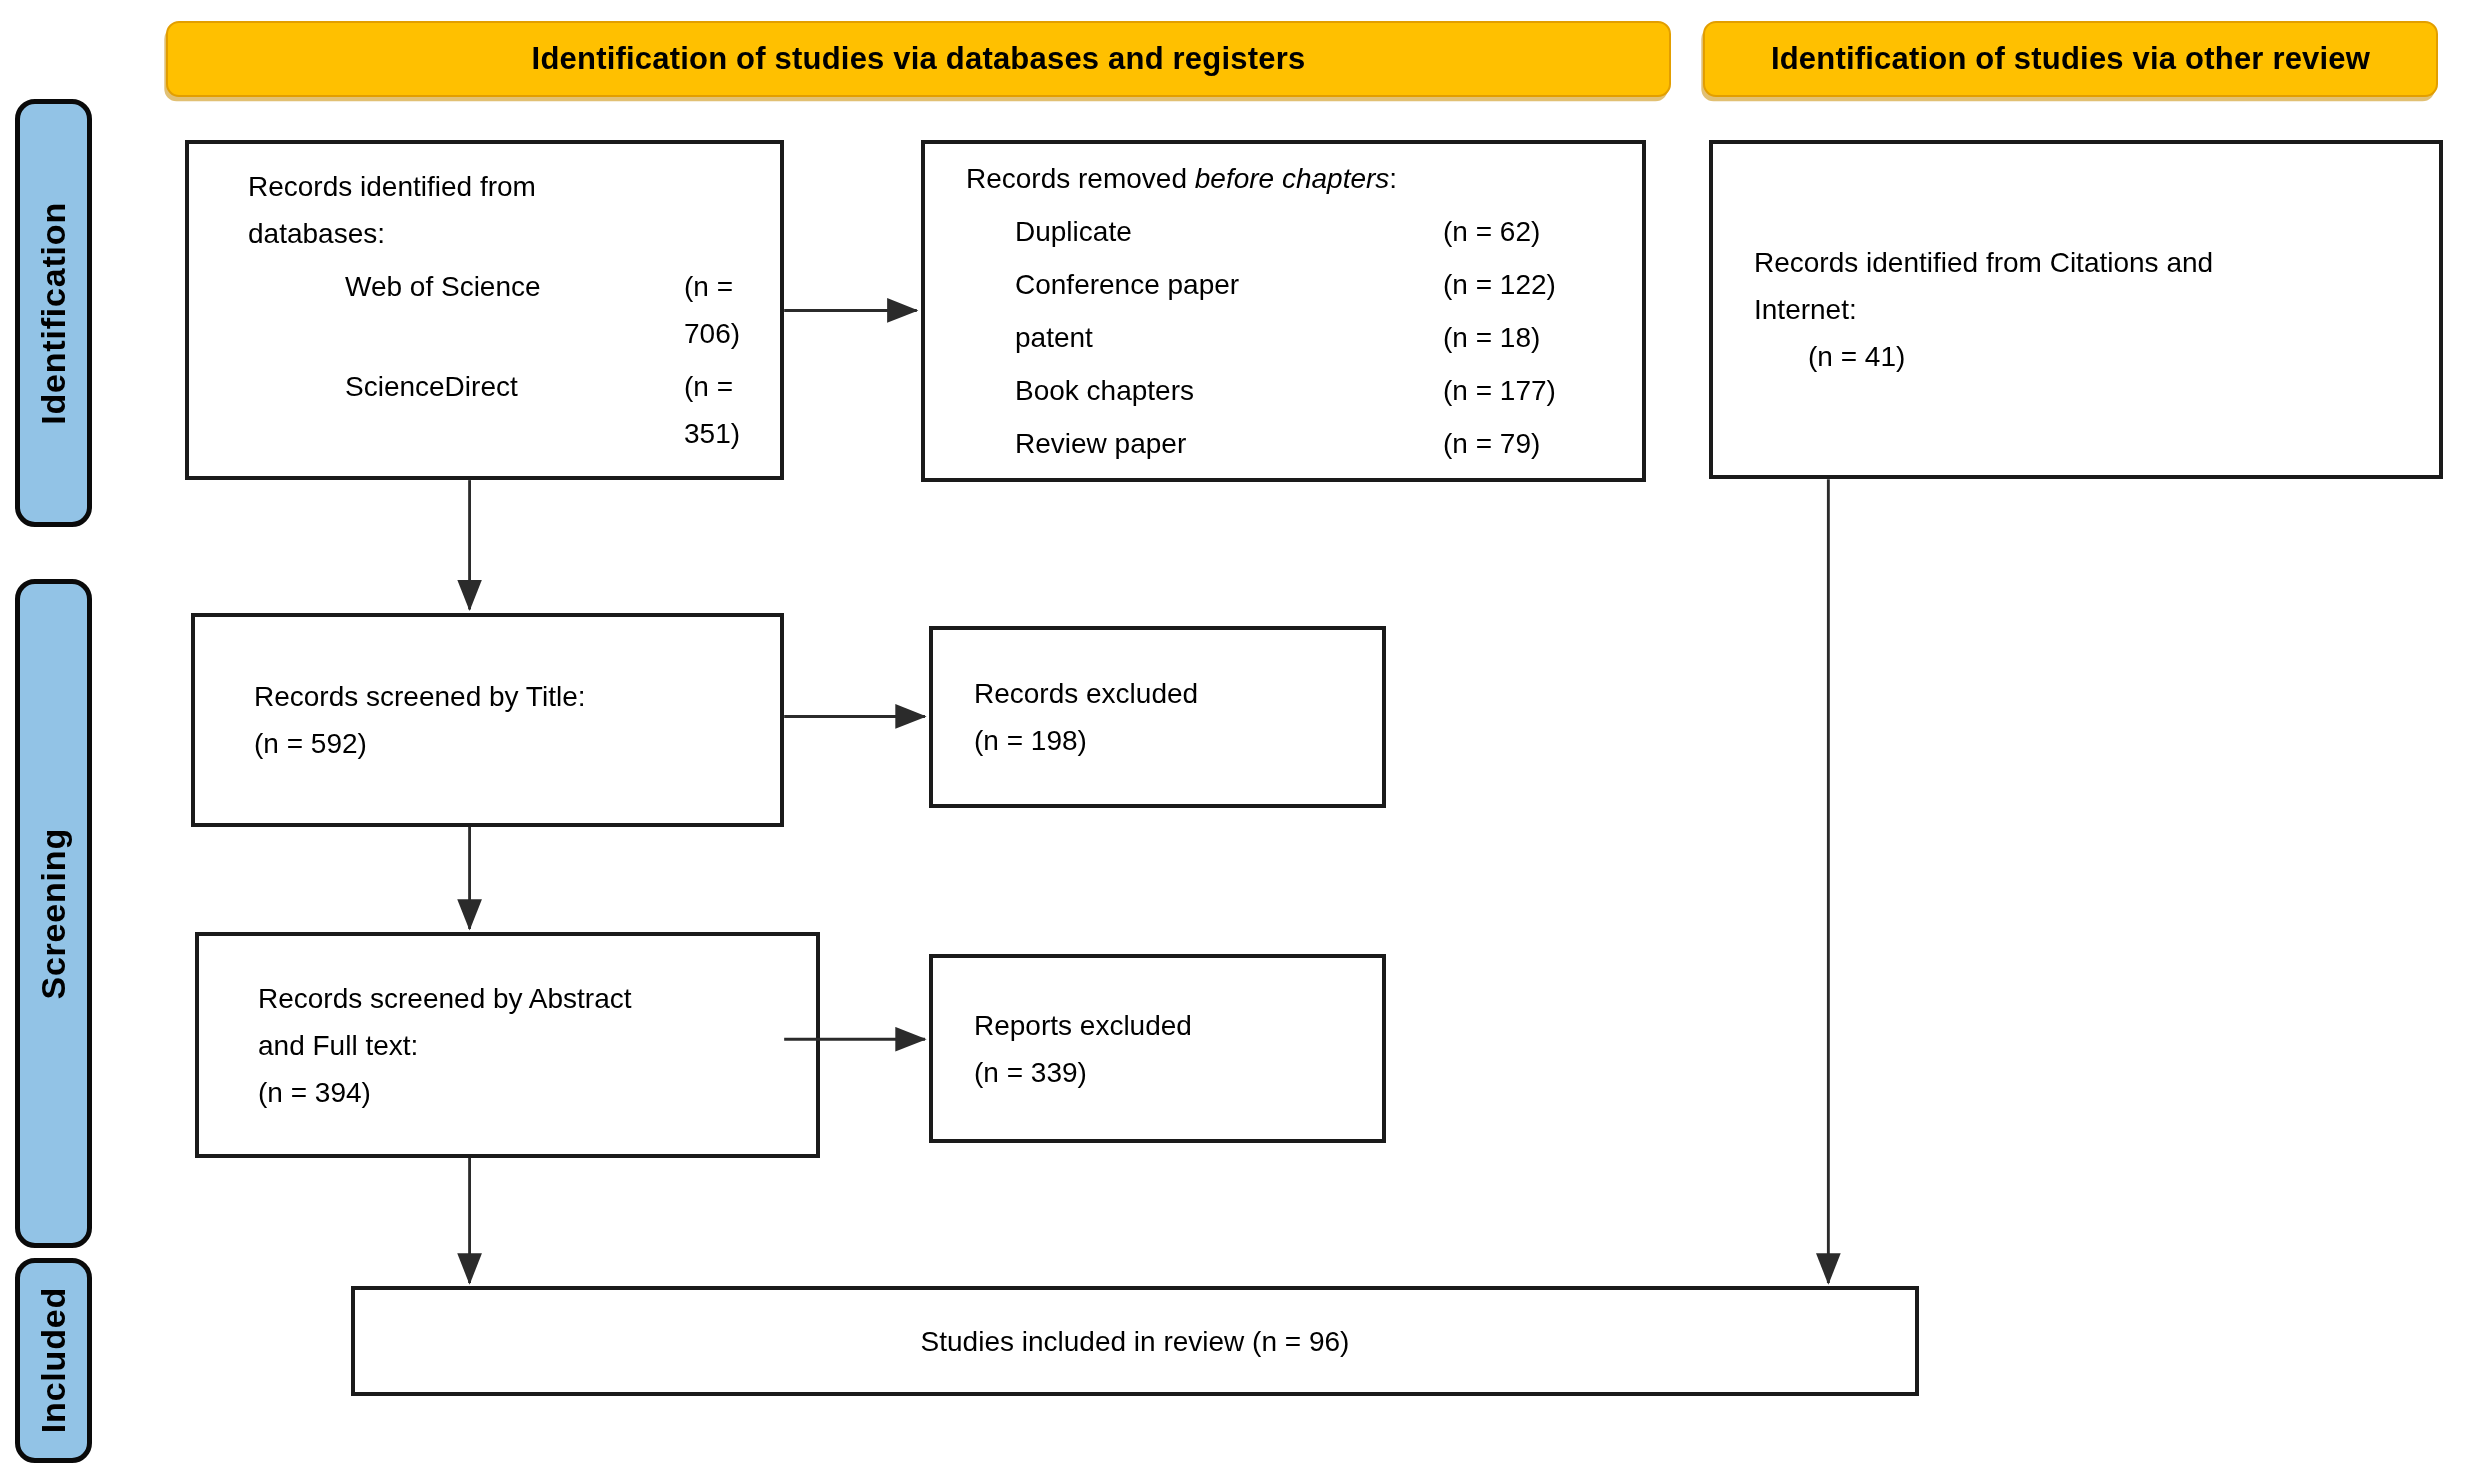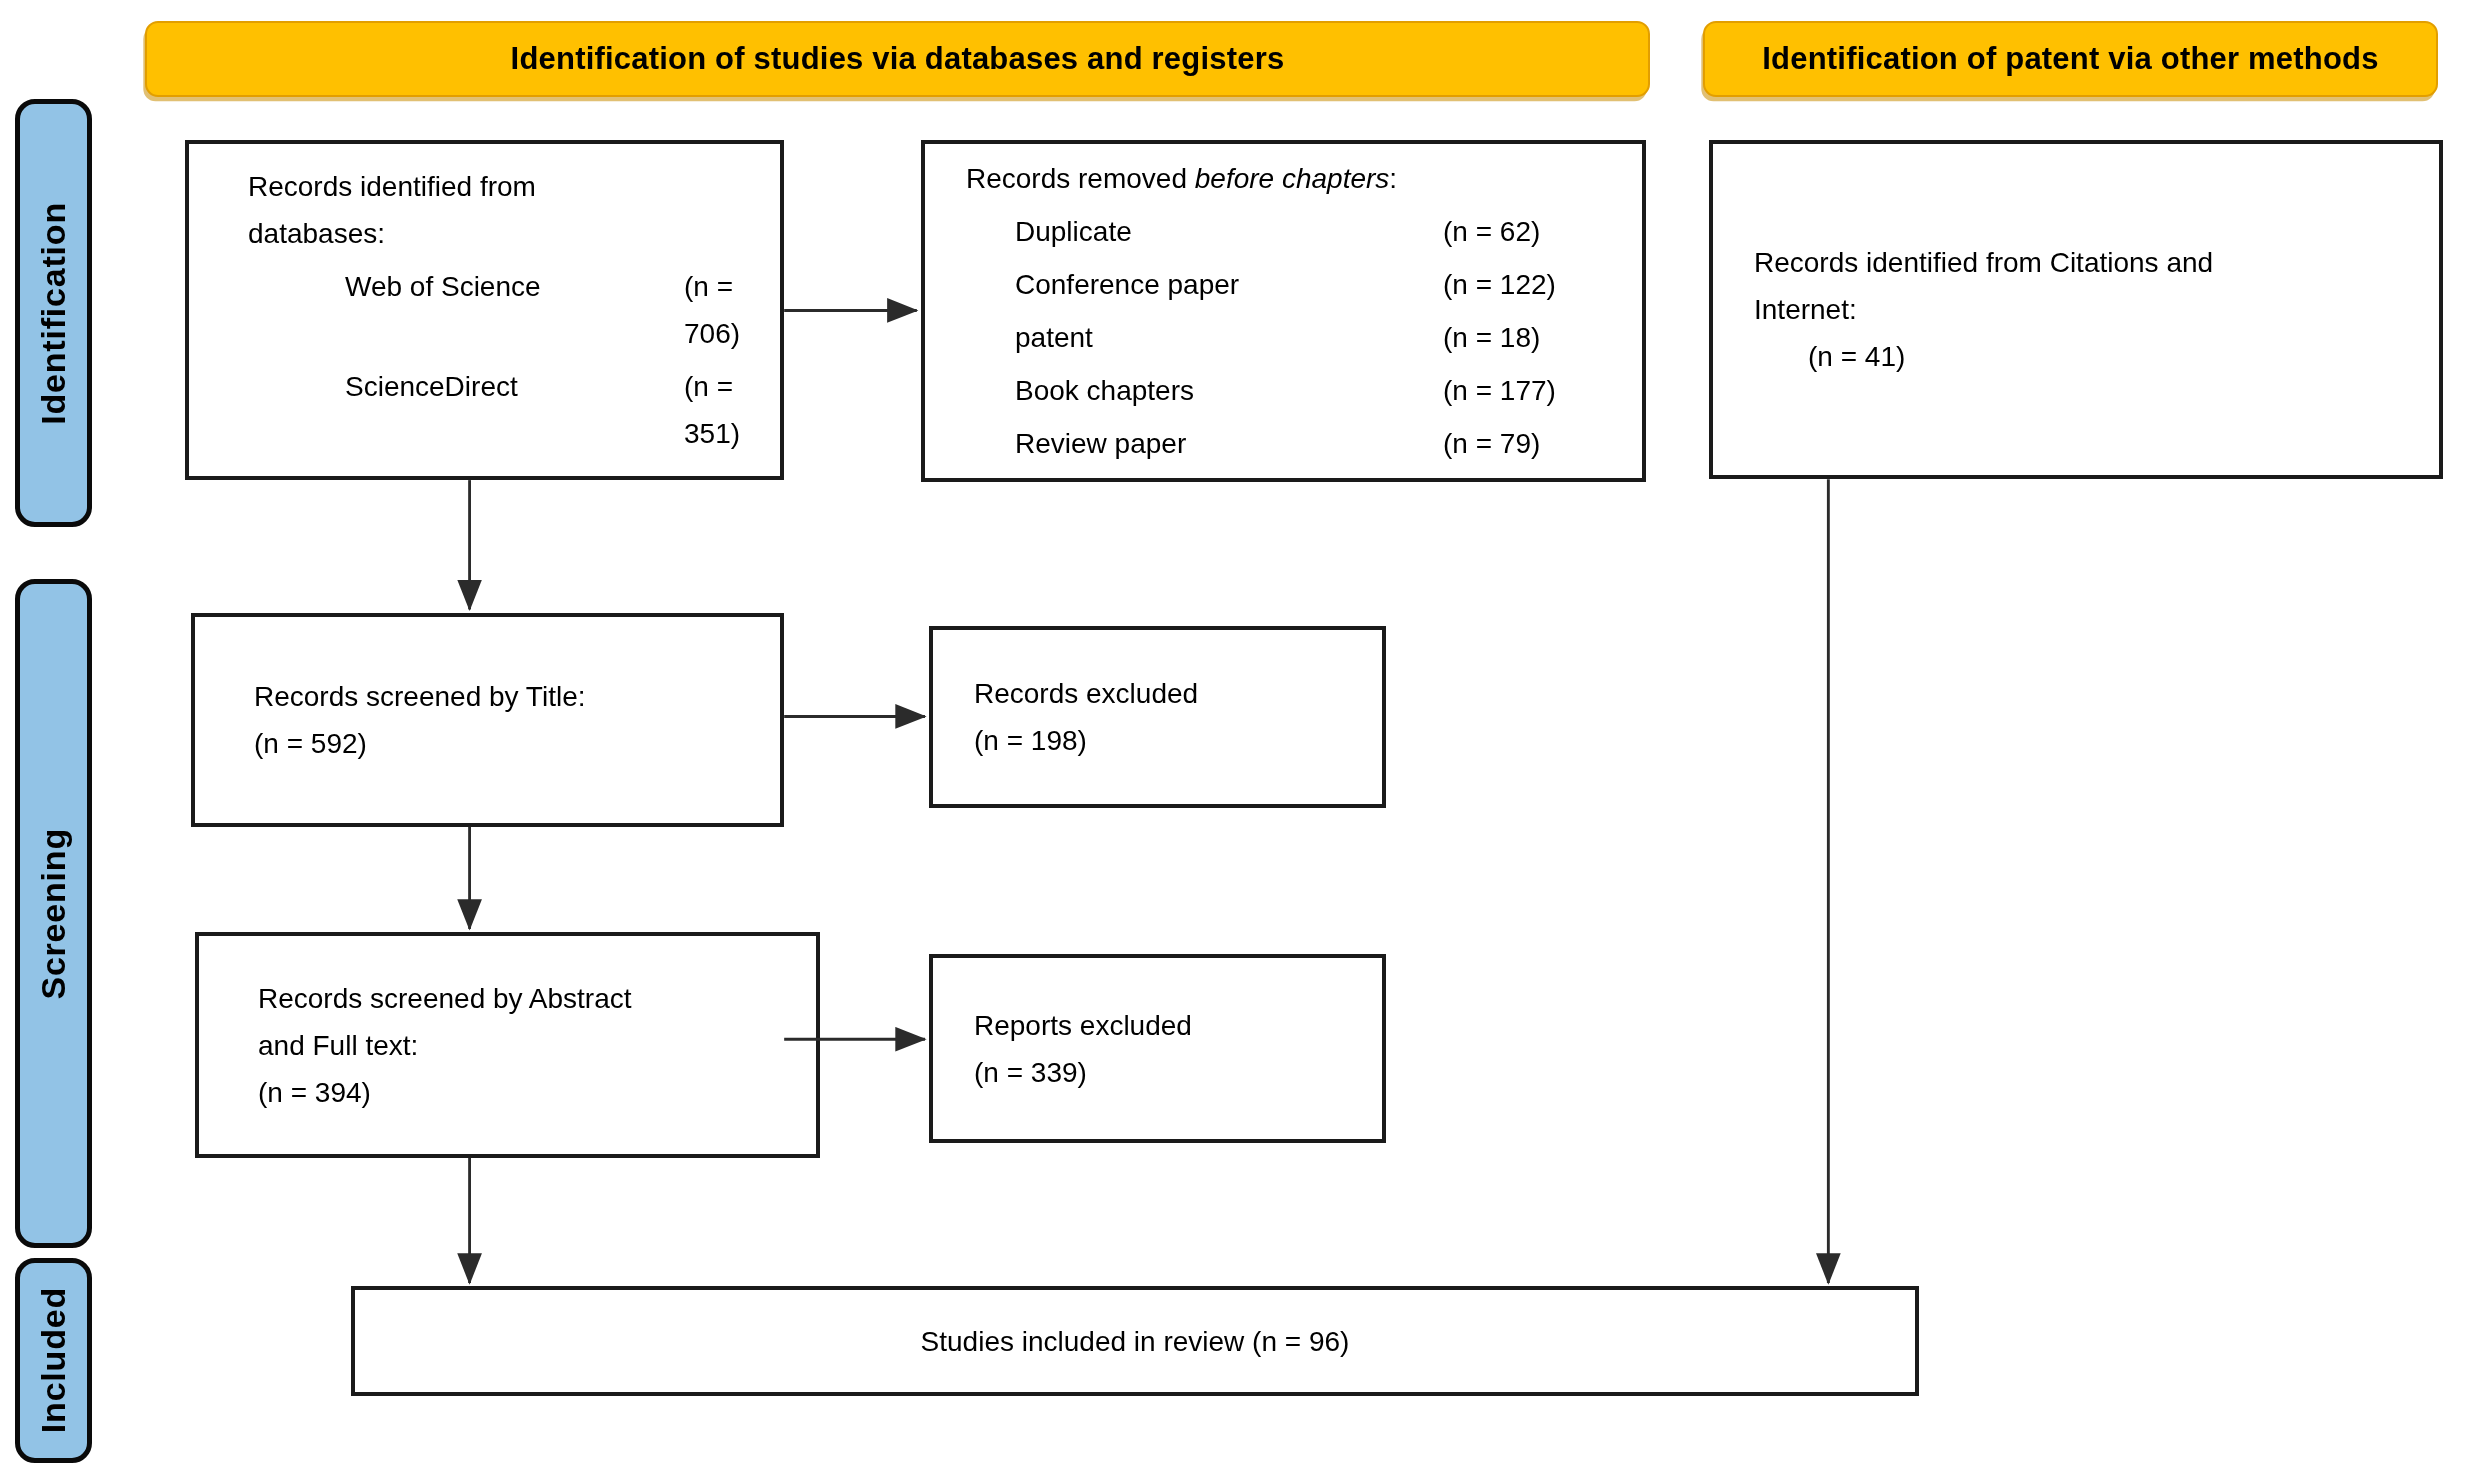--- a/index.html
+++ b/index.html
@@ -64,25 +64,25 @@
   
   .connectors{position:absolute;left:0;top:0;width:2475px;height:1479px;pointer-events:none;}
   .connectors line{stroke:var(--arrow);stroke-width:3.5px;}
   .connectors .ah{fill:var(--arrow);}
 </style>
 </head>
 <body>
 
 <div class="canvas">
 
-  <div class="banner" style="left:145px;width:1505px;">
+  <div class="banner" style="left:166px;width:1505px;">
     <span>Identification of studies via databases and registers</span>
   </div>
   <div class="banner" style="left:1703px;width:735px;">
-    <span>Identification of patent via other methods</span>
+    <span>Identification of studies via other review</span>
   </div>
 
   <div class="stage" style="top:99px;height:428px;">
     <span class="stage-text">Identification</span>
   </div>
   <div class="stage" style="top:579px;height:669px;">
     <span class="stage-text">Screening</span>
   </div>
   <div class="stage" style="top:1258px;height:205px;">
     <span class="stage-text">Included</span>

